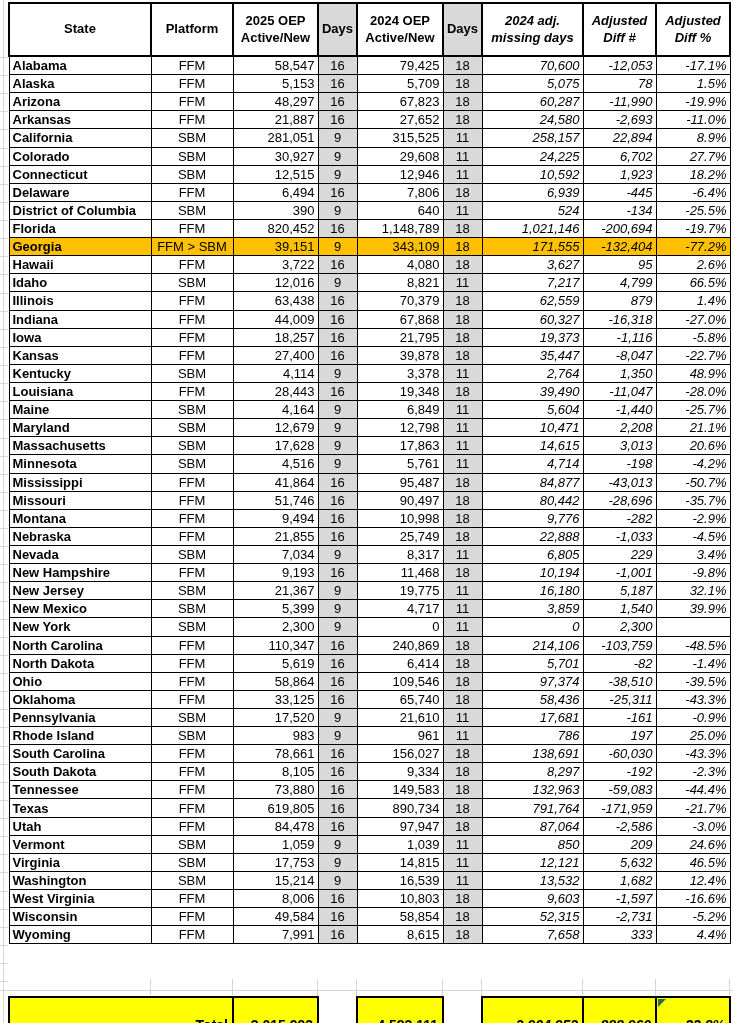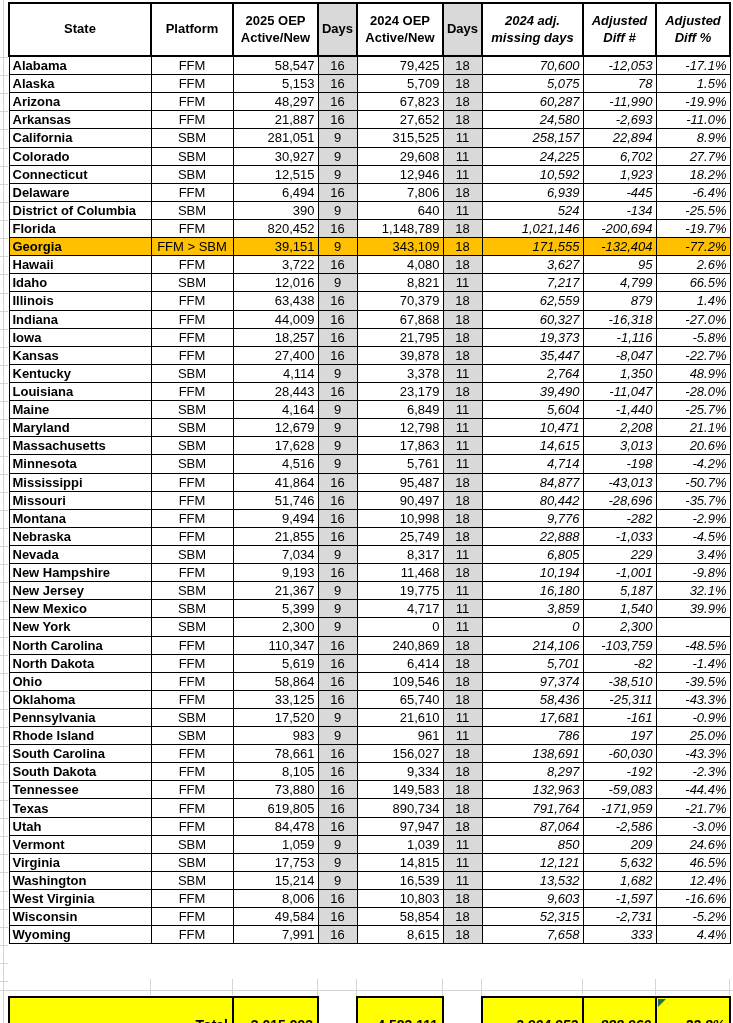--- a/index.html
+++ b/index.html
@@ -295,21 +295,21 @@
           <td class="c-days">11</td>
           <td class="c-adj">2,764</td>
           <td class="c-diff">1,350</td>
           <td class="c-pct">48.9%</td>
         </tr>
         <tr>
           <td class="c-state">Louisiana</td>
           <td class="c-platform">FFM</td>
           <td class="c-num">28,443</td>
           <td class="c-days">16</td>
-          <td class="c-num">23,179</td>
+          <td class="c-num">19,348</td>
           <td class="c-days">18</td>
           <td class="c-adj">39,490</td>
           <td class="c-diff">-11,047</td>
           <td class="c-pct">-28.0%</td>
         </tr>
         <tr>
           <td class="c-state">Maine</td>
           <td class="c-platform">SBM</td>
           <td class="c-num">4,164</td>
           <td class="c-days">9</td>

